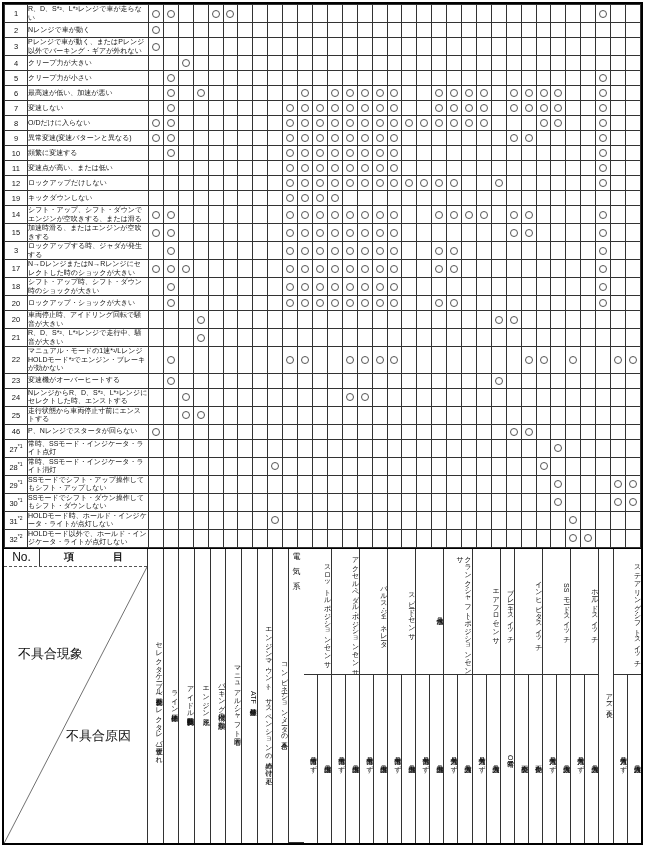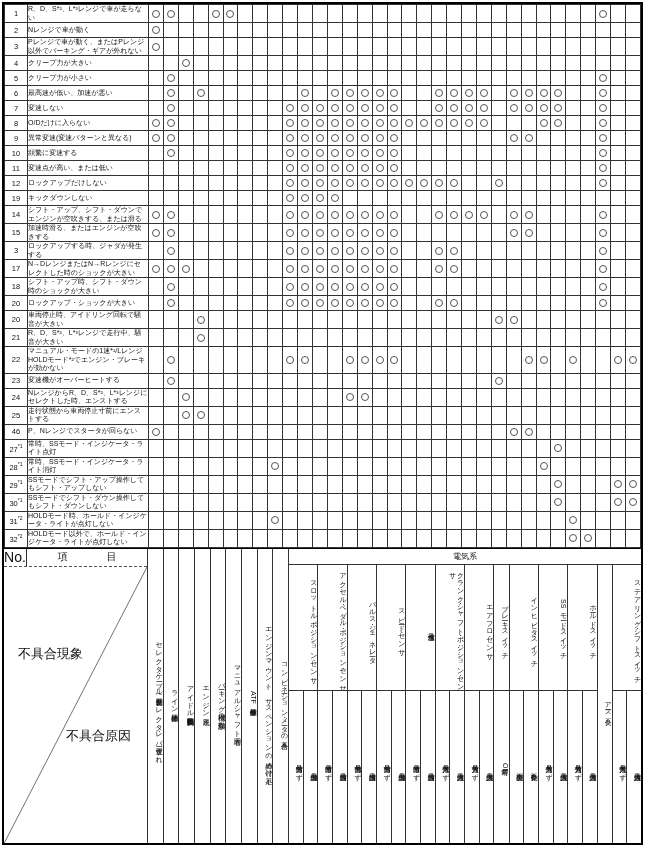--- a/index.html
+++ b/index.html
@@ -9,30 +9,30 @@
   table.matrix{border-collapse:collapse;table-layout:fixed;width:100%;flex:0 0 auto;}
   table.matrix td{border:1px solid #333;padding:0;vertical-align:middle;overflow:hidden;}
   td.no{text-align:center;font-size:7.5px;height:14px;}
   td.no sup{font-size:5px;}
   td.item{font-size:7px;line-height:8.5px;padding:1px 2px;text-align:left;}
   .mk{width:8px;height:8px;border:1px solid #555;border-radius:50%;margin:0 auto;box-sizing:border-box;background:#fff;}
   
   .bottom{flex:1 1 auto;display:flex;min-height:0;border-top:1px solid #000;}
   .corner{width:144px;flex:0 0 144px;display:flex;flex-direction:column;border-right:1px solid #333;box-sizing:border-box;}
   .corner-head{height:17px;flex:0 0 17px;display:flex;border-bottom:1px dashed #555;}
-  .corner-no{width:23px;border-right:1px solid #333;font-size:14px;display:flex;align-items:center;justify-content:center;box-sizing:border-box;}
-  .corner-item{flex:1;font-size:10px;display:flex;align-items:center;justify-content:center;letter-spacing:18px;text-indent:18px;}
+  .corner-no{width:36px;border-right:1px solid #333;font-size:12px;display:flex;align-items:center;justify-content:center;box-sizing:border-box;}
+  .corner-item{flex:1;font-size:10px;display:flex;align-items:center;justify-content:center;letter-spacing:18px;text-indent:18px;font-weight:bold;}
   .corner-body{flex:1;position:relative;}
   .corner-body svg{position:absolute;inset:0;width:100%;height:100%;}
   .lab-phen{position:absolute;left:14px;top:78px;font-size:13px;}
   .lab-cause{position:absolute;left:62px;top:160px;font-size:13px;}
   .causes{flex:1;display:flex;min-width:0;}
   .vcol{flex:1;border-right:1px solid #333;box-sizing:border-box;writing-mode:vertical-rl;text-orientation:mixed;font-size:7px;line-height:8px;padding-top:3px;display:flex;justify-content:center;overflow:hidden;}
   .vcol:last-child,.esub:last-child,.egroup:last-child{border-right:none;}
-  .elec{flex:24;display:flex;flex-direction:column;min-width:0;}
+  .elec{flex:24;display:flex;flex-direction:row;min-width:0;}
   .band{flex:0 0 15px;border-bottom:1px solid #333;text-align:center;font-size:8px;line-height:15px;overflow:hidden;}
   .egroups{flex:1;display:flex;min-height:0;}
   .egroup{display:flex;flex-direction:column;border-right:1px solid #333;box-sizing:border-box;min-width:0;}
   .eglabel{flex:0 0 126px;writing-mode:vertical-rl;text-orientation:mixed;font-size:7px;line-height:8px;padding-top:2px;display:flex;justify-content:center;border-bottom:1px solid #333;box-sizing:border-box;overflow:hidden;}
   .egroup.full .eglabel{flex:1;border-bottom:none;}
   .esubs{flex:1;display:flex;min-height:0;}
   .esub{flex:1;border-right:1px solid #333;box-sizing:border-box;writing-mode:vertical-rl;text-orientation:mixed;font-size:7px;line-height:8px;padding-top:2px;display:flex;justify-content:center;overflow:hidden;}
 </style>
 </head>
 <body>

